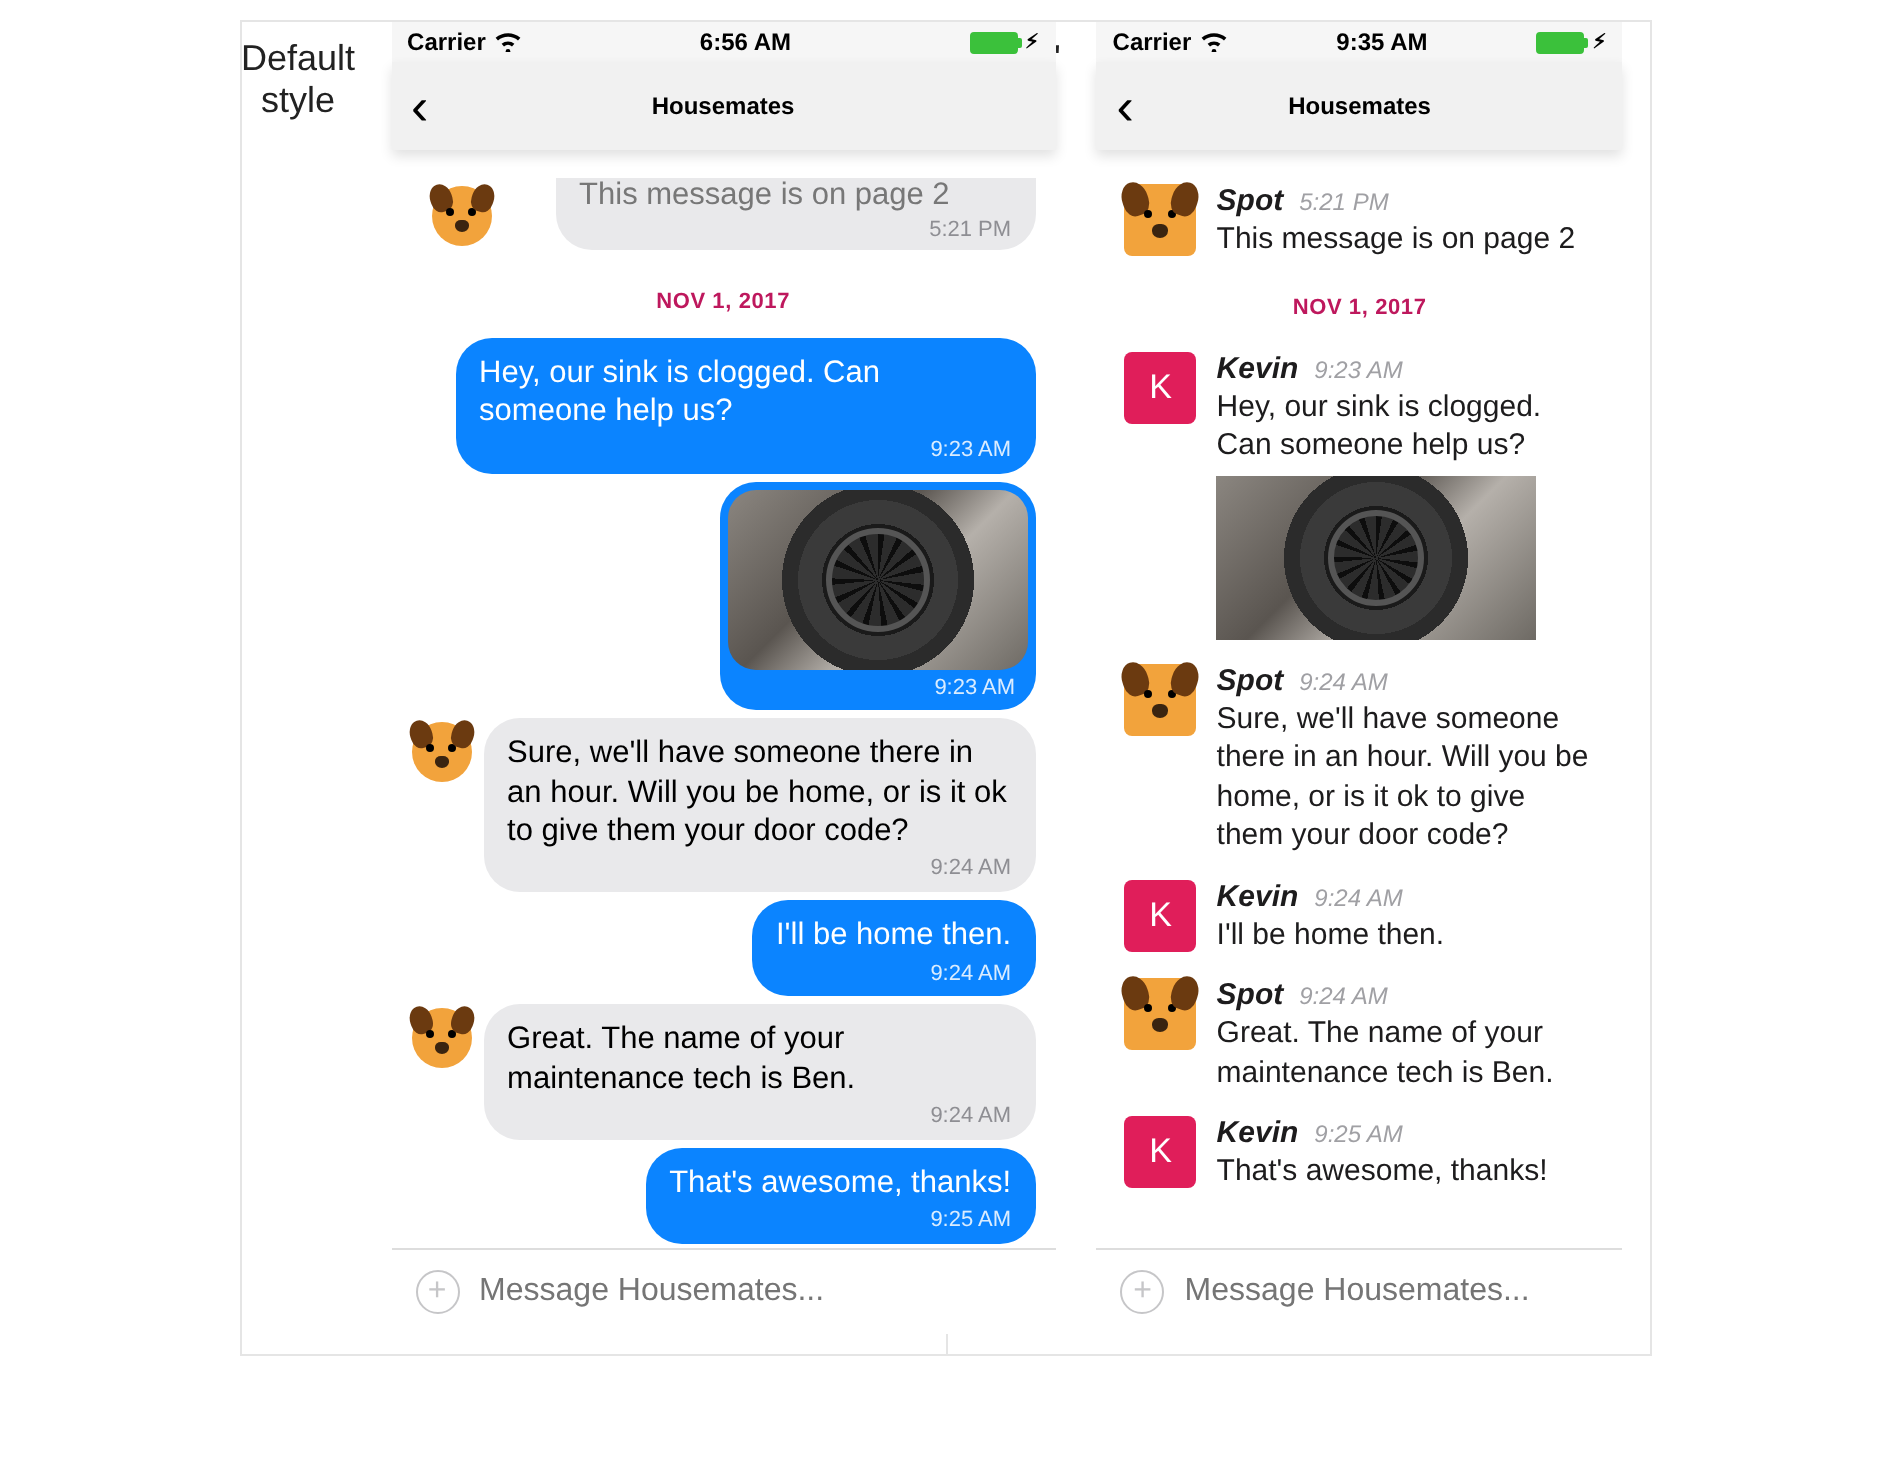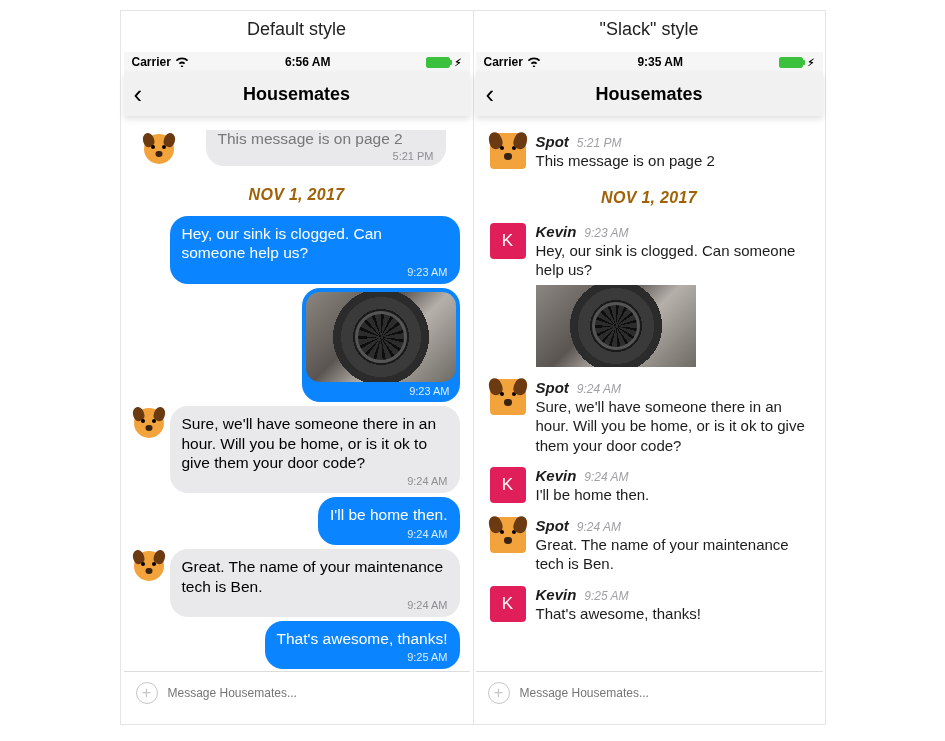--- a/index.html
+++ b/index.html
@@ -11,37 +11,36 @@
   padding: 10px;
 }
 .compare {
   display: flex;
   gap: 0;
   border: 1px solid #e5e5e5;
 }
 .panel {
   width: 352px;
   display: flex;
-  flex-direction: column;
-  align-items: center;
+  flex-direction: row;
 }
 .panel + .panel { border-left: 1px solid #e5e5e5; }
 .panel-title {
   text-align: center;
   font-size: 18px;
   font-weight: 400;
   padding: 8px 0 12px;
   color: #222;
 }
 .phone {
   flex: 1;
   display: flex;
   flex-direction: column;
   background: #fff;
-  margin: 0 2px 10px;
+  margin: 0 18px 10px;
   position: relative;
 }
 .status-bar {
   height: 20px;
   display: flex;
   align-items: center;
   justify-content: space-between;
   padding: 0 8px;
   font-size: 12px;
   font-weight: 600;
@@ -80,41 +79,40 @@
   font-size: 26px;
   font-weight: 300;
   color: #000;
   cursor: pointer;
   line-height: 1;
 }
 .nav-title {
   position: absolute;
   left: 0; right: 0;
   text-align: center;
-  font-size: 18px;
+  font-size: 12px;
   font-weight: 700;
   color: #000;
   pointer-events: none;
 }
 .chat {
   flex: 1;
   overflow: hidden;
   padding: 20px 0 0;
   display: flex;
   flex-direction: column;
   background: #fff;
 }
 .date-sep {
   text-align: center;
-  font-size: 16px;
+  font-size: 11px;
   font-weight: 700;
-  color: #a16207;
+  color: #be185d;
   padding: 14px 0 10px;
   letter-spacing: 0.3px;
-  font-style: italic;
 }
 
 .row { display: flex; padding: 2px 10px; align-items: flex-start; }
 .row.sent { justify-content: flex-end; }
 .row.recv { justify-content: flex-start; }
 .avatar {
   width: 30px; height: 30px;
   border-radius: 15px;
   flex-shrink: 0;
   margin-right: 6px;
@@ -249,21 +247,21 @@
   display: flex;
   align-items: center; justify-content: center;
   color: #c6c6c8;
   font-size: 16px;
   line-height: 1;
   cursor: pointer;
 }
 .compose-input {
   flex: 1;
   border: none;
-  font-size: 12px;
+  font-size: 16px;
   color: #4c1d95;
   outline: none;
   background: transparent;
 }
 
 .dogface {
   width: 100%; height: 100%;
   position: relative;
 }
 .dogface::before, .dogface::after {

